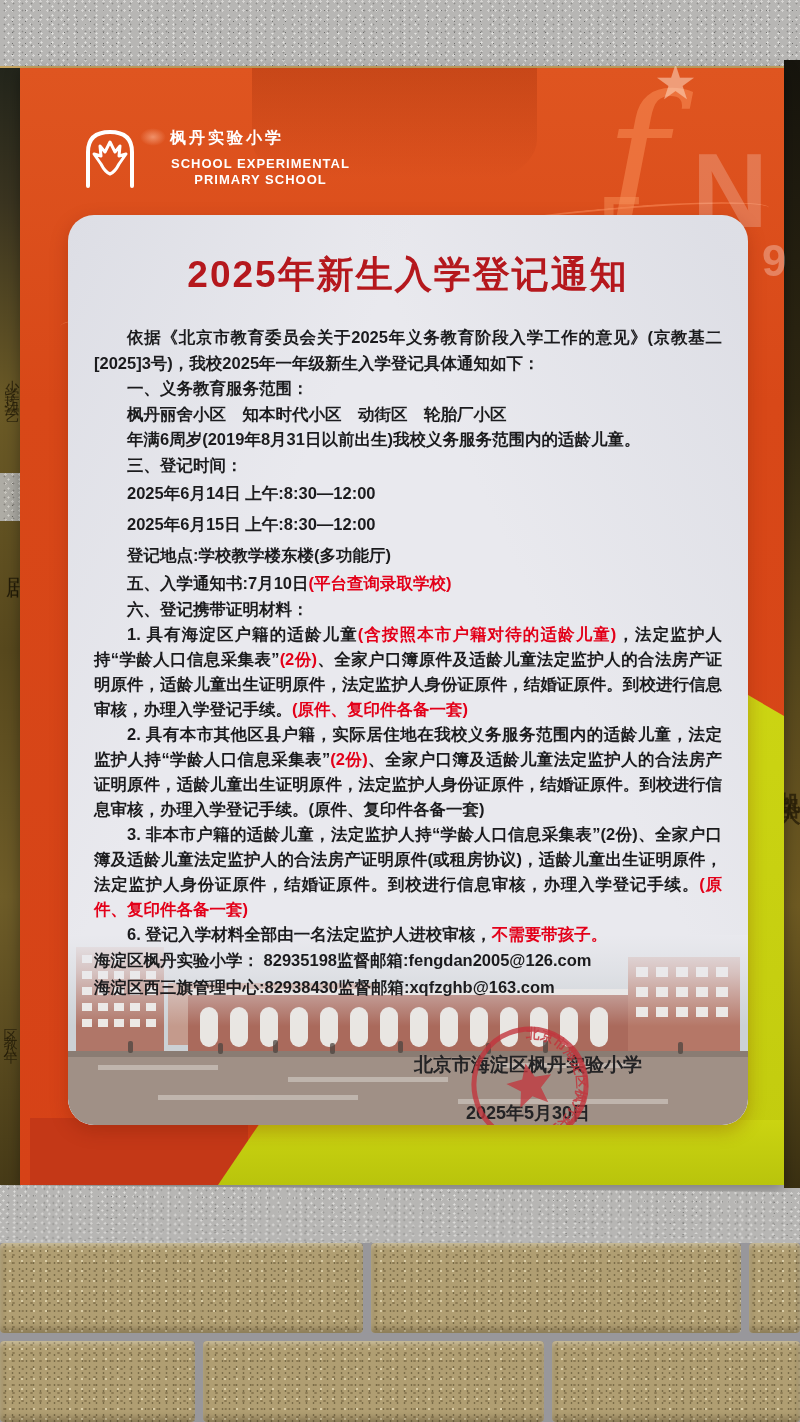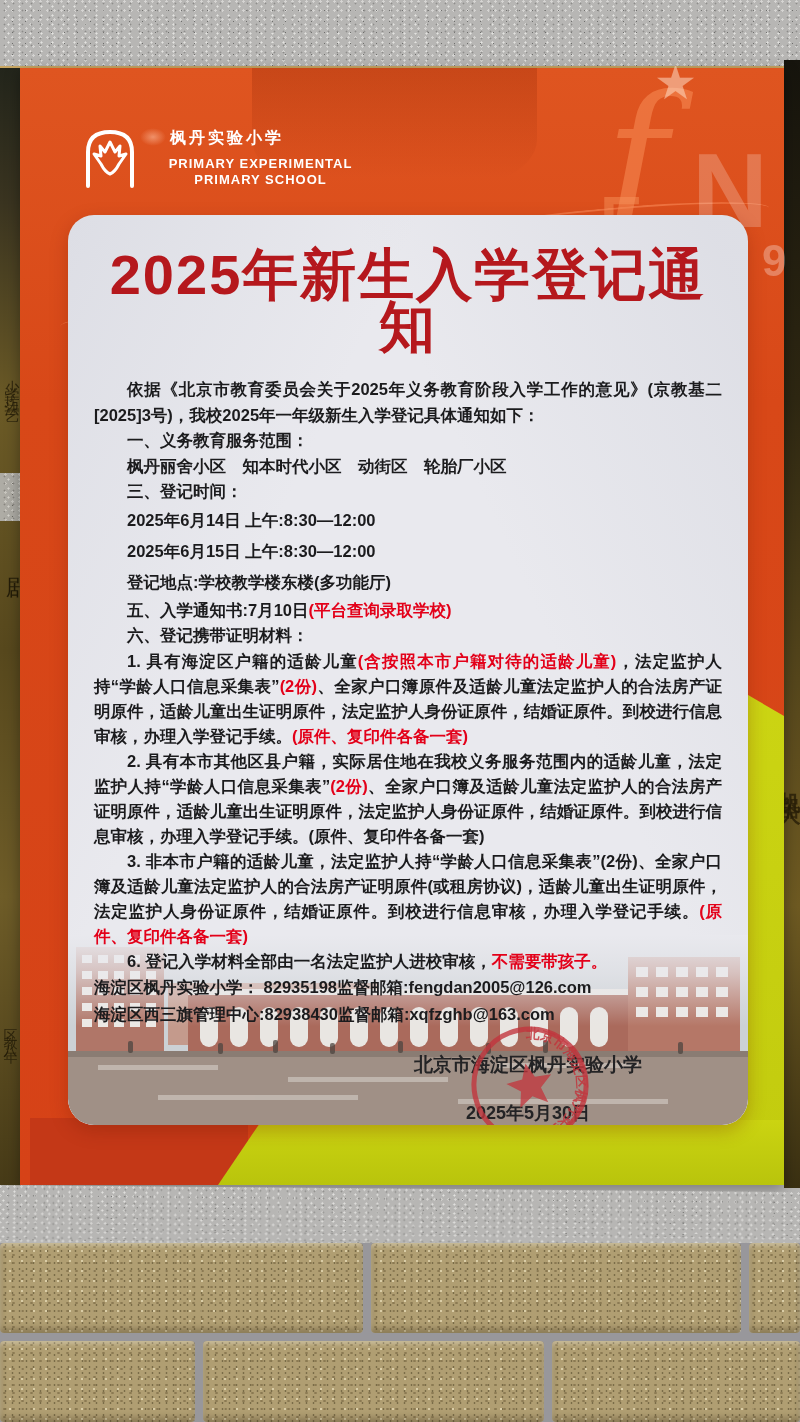--- a/index.html
+++ b/index.html
@@ -77,21 +77,21 @@
   
   .card{position:absolute;left:48px;top:147px;width:680px;height:910px;z-index:2;border-radius:26px;
     background:
       linear-gradient(115deg,rgba(198,201,212,.35) 0%,transparent 32%),
       linear-gradient(245deg,rgba(196,199,210,.30) 4%,transparent 36%),
       #e9e9ee;
     box-shadow:0 6px 18px rgba(110,25,0,.28);overflow:hidden;}
   .card-text{position:relative;z-index:2;padding:30px 26px 0 26px;color:#1b1b1d;
     font-size:16.5px;line-height:25.5px;font-weight:600;text-align:justify;}
   .card-text h1{margin:4px 0 24px 0;text-align:center;color:#b5181d;
-    font-size:56px;line-height:52px;letter-spacing:2px;font-weight:800;}
+    font-size:37px;line-height:52px;letter-spacing:2px;font-weight:800;}
   .para{margin:0;}
   .indent{text-indent:2em;}
   .head{font-weight:800;text-indent:2em;}
   .line3{text-indent:2em;line-height:31px;}
   .item{text-indent:2em;line-height:25px;}
   .red{color:#e30019;}
   .phone{line-height:27px;}
 
   
   .photo{position:absolute;left:0;right:0;bottom:0;height:190px;z-index:1;
@@ -139,21 +139,21 @@
     <span class="decor decor-e">E</span>
     <span class="decor decor-num">20</span>
     <span class="decor decor-nine">9</span>
     <span class="decor decor-cn">实验小学</span>
 
     <svg class="logo" viewBox="0 0 56 60">
       <path d="M6 58 L6 24 Q6 4 28 4 Q50 4 50 24 L50 58" fill="none" stroke="#ffffff" stroke-width="4" stroke-linecap="round"></path>
       <path d="M28 14 L33 24 L38 18 L37 28 L44 26 L37 36 Q33 44 28 46 Q23 44 19 36 L12 26 L19 28 L18 18 L23 24 Z" fill="none" stroke="#ffffff" stroke-width="3" stroke-linejoin="round"></path>
     </svg>
     <span class="school-cn">枫丹实验小学</span>
-    <span class="school-en school-en1">PRIMARY EXPERIMENTAL</span>
+    <span class="school-en school-en1">SCHOOL EXPERIMENTAL</span>
     <span class="school-en school-en2">PRIMARY SCHOOL</span>
 
     <div class="yellow-right"></div>
     <div class="band-red"></div>
     <div class="band-yellow"></div>
 
     <div class="card">
 
       <div class="photo">
         <svg viewBox="0 0 680 190" width="680" height="190">
@@ -244,20 +244,21 @@
           </g>
         </svg>
         <div class="photo-fade"></div>
       </div>
 
       <div class="card-text">
         <h1>2025年新生入学登记通知</h1>
         <p class="para indent">依据《北京市教育委员会关于2025年义务教育阶段入学工作的意见》(京教基二[2025]3号)，我校2025年一年级新生入学登记具体通知如下：</p>
         <p class="para head">一、义务教育服务范围：</p>
         <p class="para indent">枫丹丽舍小区　知本时代小区　动街区　轮胎厂小区</p>
+        <p class="para indent">年满6周岁(2019年8月31日以前出生)我校义务服务范围内的适龄儿童。</p>
         <p class="para head">三、登记时间：</p>
         <p class="para line3">2025年6月14日 上午:8:30—12:00</p>
         <p class="para line3">2025年6月15日 上午:8:30—12:00</p>
         <p class="para line3">登记地点:学校教学楼东楼(多功能厅)</p>
         <p class="para head"><span>五、入学通知书:7月10日</span><span class="red">(平台查询录取学校)</span></p>
         <p class="para head">六、登记携带证明材料：</p>
         <p class="para item"><span>1. 具有海淀区户籍的适龄儿童</span><span class="red">(含按照本市户籍对待的适龄儿童)</span><span>，法定监护人持“学龄人口信息采集表”</span><span class="red">(2份)</span><span>、全家户口簿原件及适龄儿童法定监护人的合法房产证明原件，适龄儿童出生证明原件，法定监护人身份证原件，结婚证原件。到校进行信息审核，办理入学登记手续。</span><span class="red">(原件、复印件各备一套)</span></p>
         <p class="para item"><span>2. 具有本市其他区县户籍，实际居住地在我校义务服务范围内的适龄儿童，法定监护人持“学龄人口信息采集表”</span><span class="red">(2份)</span><span>、全家户口簿及适龄儿童法定监护人的合法房产证明原件，适龄儿童出生证明原件，法定监护人身份证原件，结婚证原件。到校进行信息审核，办理入学登记手续。(原件、复印件各备一套)</span></p>
         <p class="para item"><span>3. 非本市户籍的适龄儿童，法定监护人持“学龄人口信息采集表”(2份)、全家户口簿及适龄儿童法定监护人的合法房产证明原件(或租房协议)，适龄儿童出生证明原件，法定监护人身份证原件，结婚证原件。到校进行信息审核，办理入学登记手续。</span><span class="red">(原件、复印件各备一套)</span></p>
         <p class="para item"><span>6. 登记入学材料全部由一名法定监护人进校审核，</span><span class="red">不需要带孩子。</span></p>

